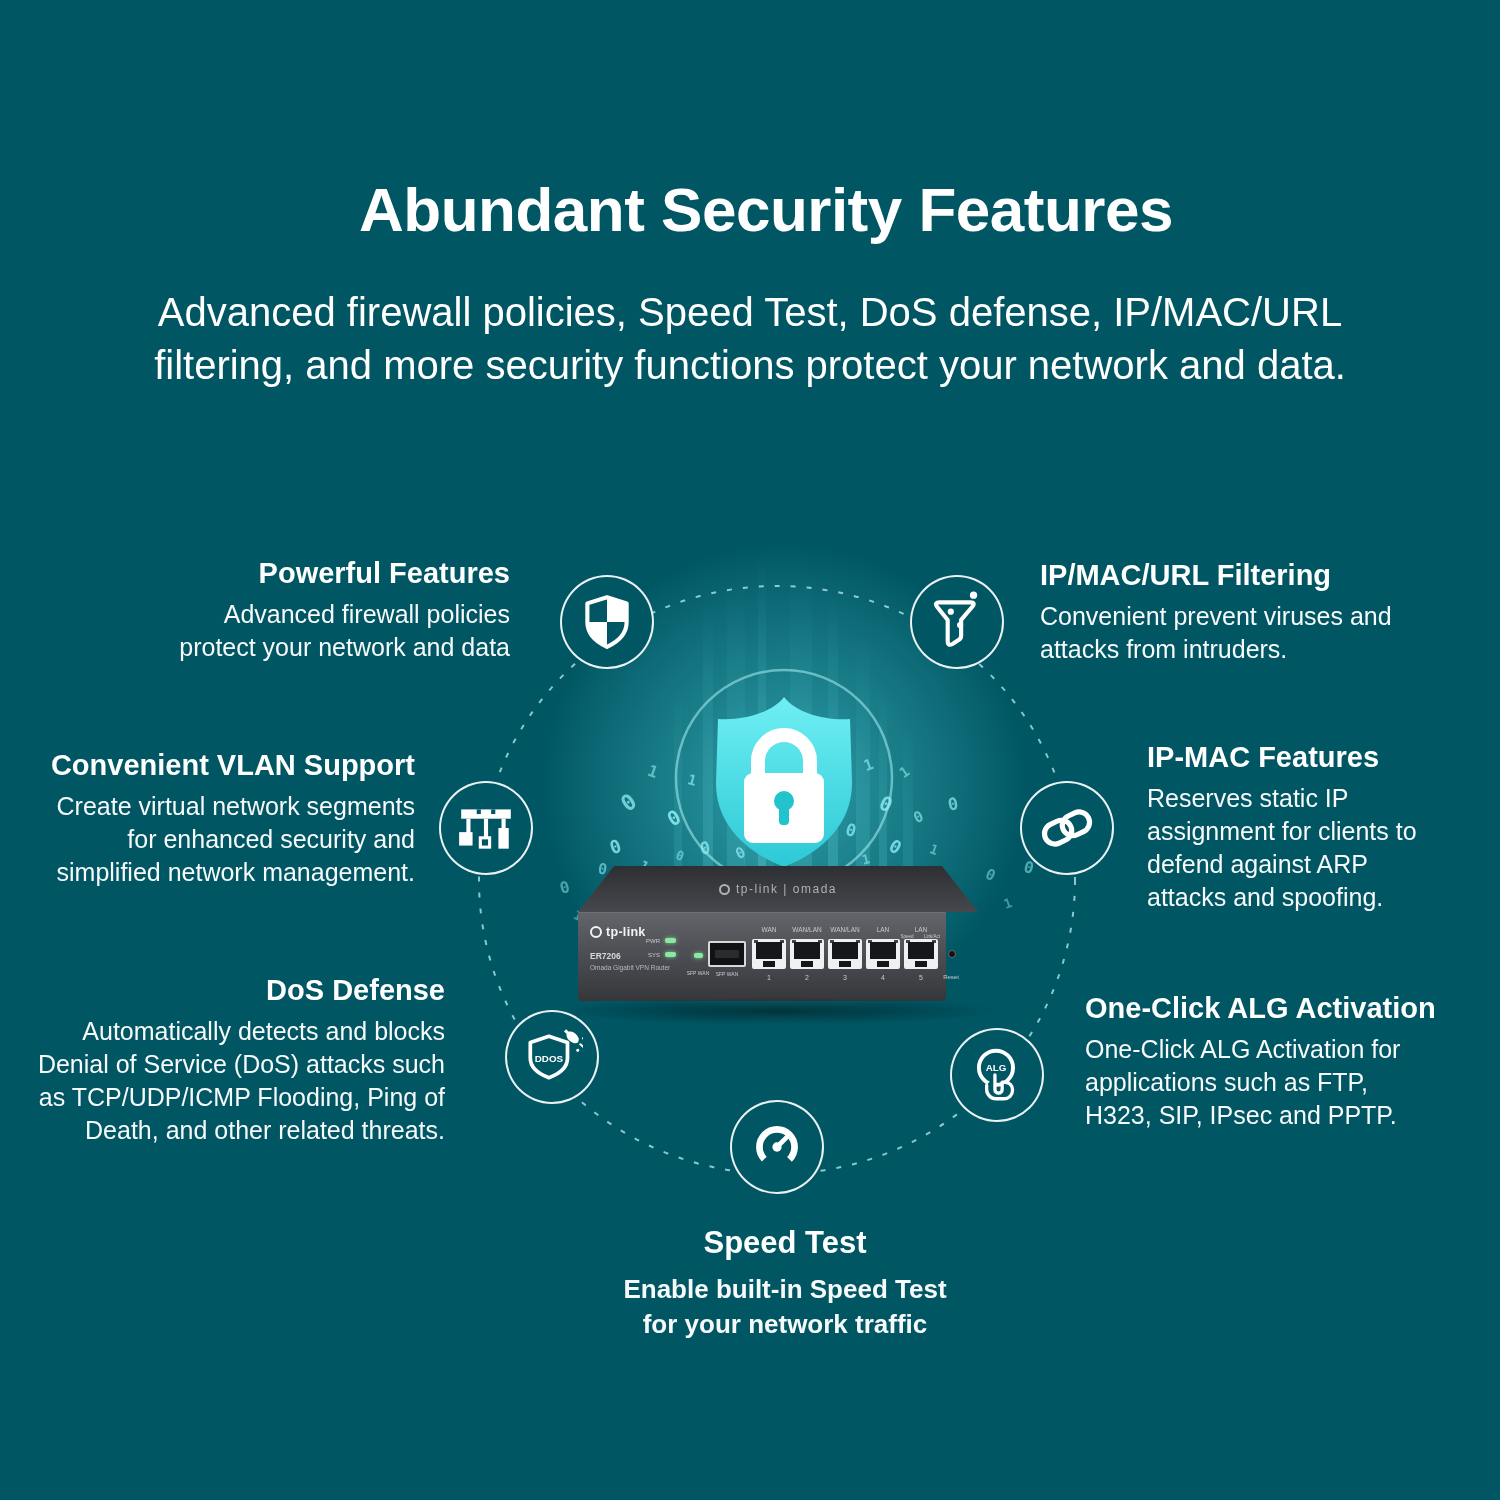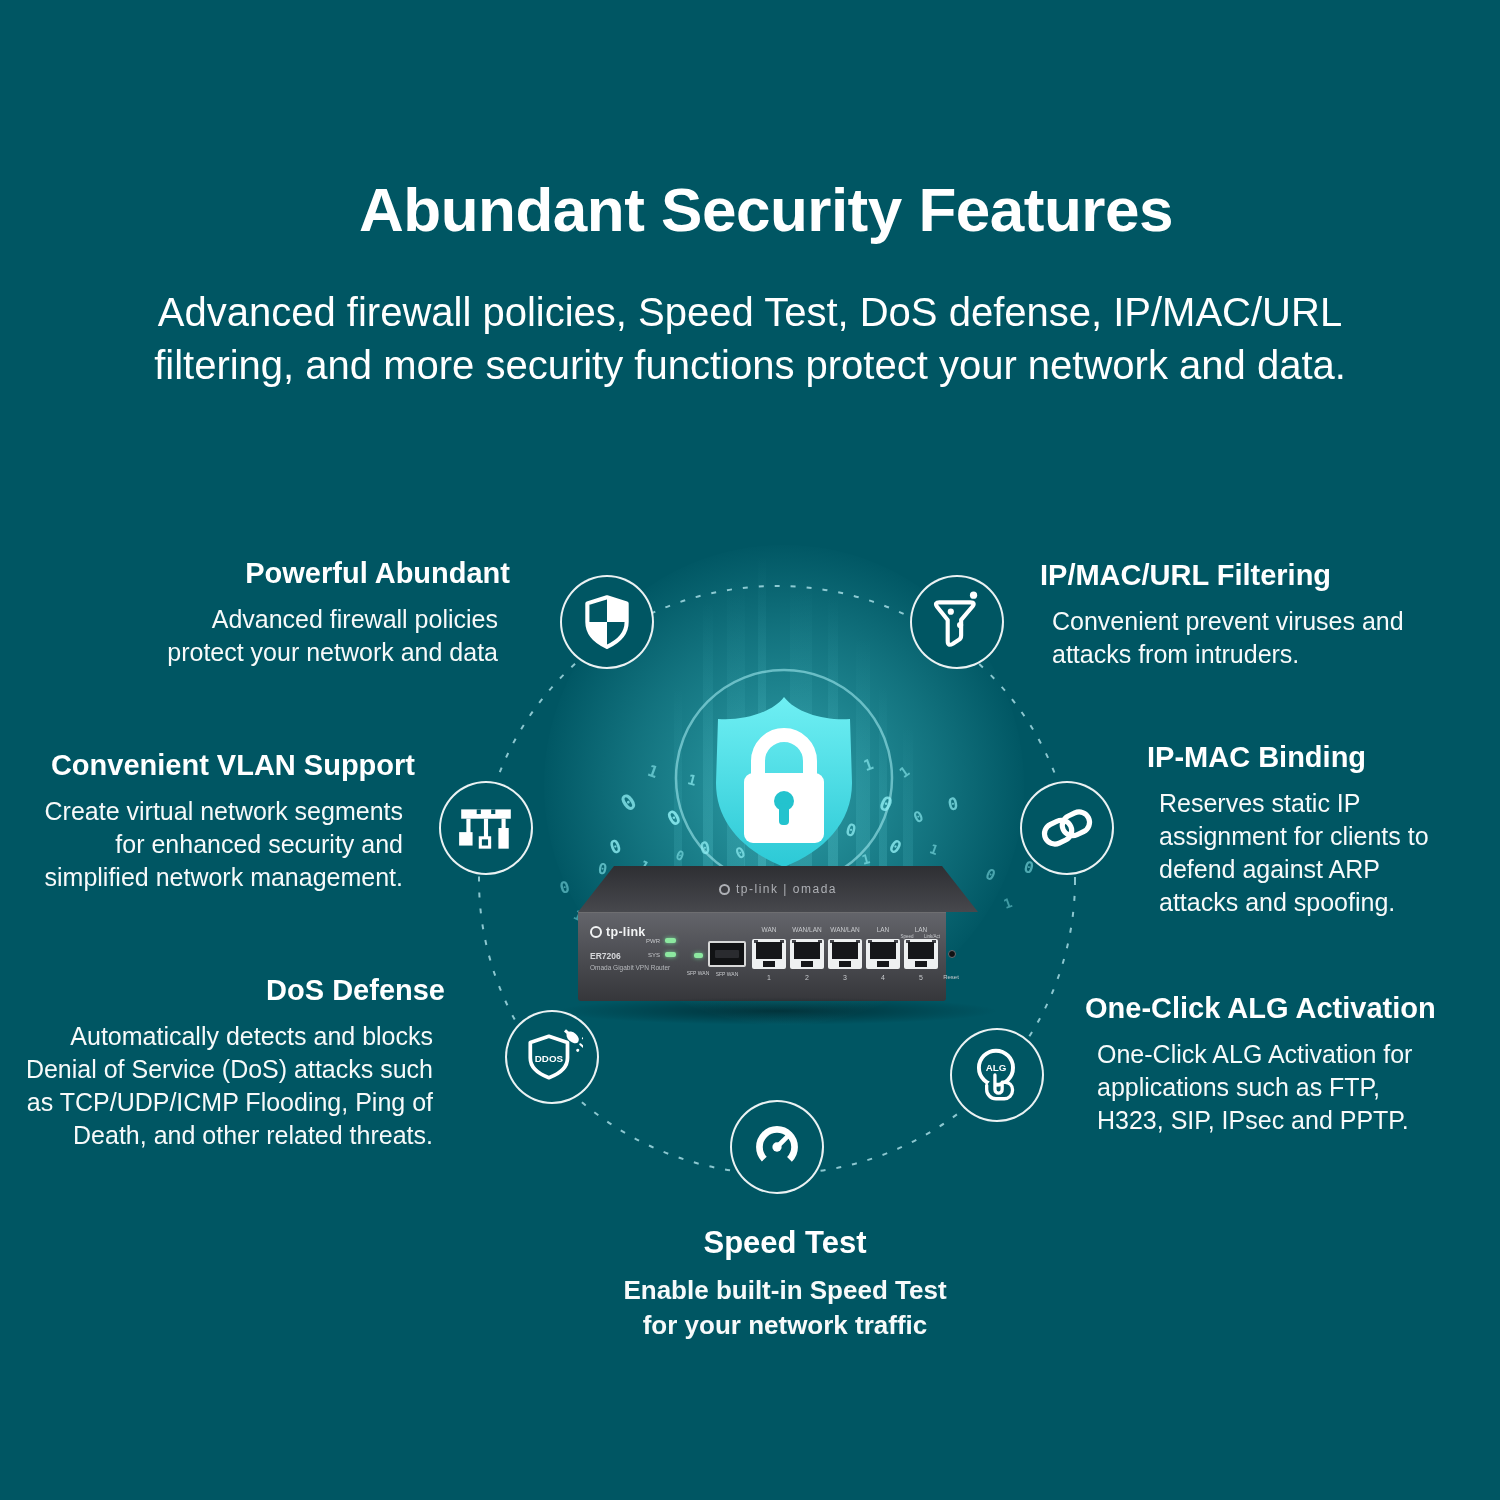--- a/index.html
+++ b/index.html
@@ -28,21 +28,21 @@
   .bdigit{position:absolute;color:#8FEFF4;font-family:"DejaVu Sans Mono",monospace;font-weight:bold;}
   
   .icon-circle{
     position:absolute;width:94px;height:94px;border-radius:50%;box-sizing:border-box;
     border:2px solid rgba(255,255,255,.92);background:#005663;
     display:flex;align-items:center;justify-content:center;
   }
   
   .feature{position:absolute;}
   .feature h3{font-size:29px;line-height:1.2;margin:0 0 7px;font-weight:bold;}
-  .feature p{font-size:25px;line-height:1.32;margin:12px;white-space:pre-line;color:rgba(255,255,255,.97);}
+  .feature p{font-size:25px;line-height:1.32;margin:0;white-space:pre-line;color:rgba(255,255,255,.97);}
   .f-right{text-align:right;}
   .f-center{text-align:center;}
   #f-speed p{font-weight:bold;font-size:26px;}
   #f-speed h3{font-size:31px;margin-bottom:11px;}
   
   .router-top{
     position:absolute;left:578px;top:866px;width:400px;height:46px;
     background:linear-gradient(180deg,#2e2f33,#47484d);
     clip-path:polygon(9% 0,91% 0,100% 100%,0 100%);
     display:flex;align-items:center;justify-content:center;
@@ -294,40 +294,40 @@
 
   <div class="icon-circle" style="left:730px;top:1100px">
     <svg width="62" height="62" viewBox="-30 -30 60 60">
       <circle cx="0" cy="0" r="17" fill="none" stroke="#fff" stroke-width="6.5" stroke-dasharray="13.2 27 200"></circle>
       <line x1="0" y1="0" x2="10" y2="-10" stroke="#fff" stroke-width="4.5" stroke-linecap="round"></line>
       <circle cx="0" cy="0" r="4.5" fill="#fff"></circle>
     </svg>
   </div>
 
   <div class="feature f-right" id="f-firewall" style="right:990px;top:556px;width:430px">
-    <h3>Powerful Abundant</h3>
+    <h3>Powerful Features</h3>
     <p>Advanced firewall policies
 protect your network and data</p>
   </div>
 
   <div class="feature" id="f-filter" style="left:1040px;top:558px;width:390px">
     <h3>IP/MAC/URL Filtering</h3>
     <p>Convenient prevent viruses and
 attacks from intruders.</p>
   </div>
 
   <div class="feature f-right" id="f-vlan" style="right:1085px;top:748px;width:450px">
     <h3>Convenient VLAN Support</h3>
     <p>Create virtual network segments
 for enhanced security and
 simplified network management.</p>
   </div>
 
   <div class="feature" id="f-binding" style="left:1147px;top:740px;width:340px">
-    <h3>IP-MAC Binding</h3>
+    <h3>IP-MAC Features</h3>
     <p>Reserves static IP
 assignment for clients to
 defend against ARP
 attacks and spoofing.</p>
   </div>
 
   <div class="feature f-right" id="f-ddos" style="right:1055px;top:973px;width:470px">
     <h3>DoS Defense</h3>
     <p>Automatically detects and blocks
 Denial of Service (DoS) attacks such

